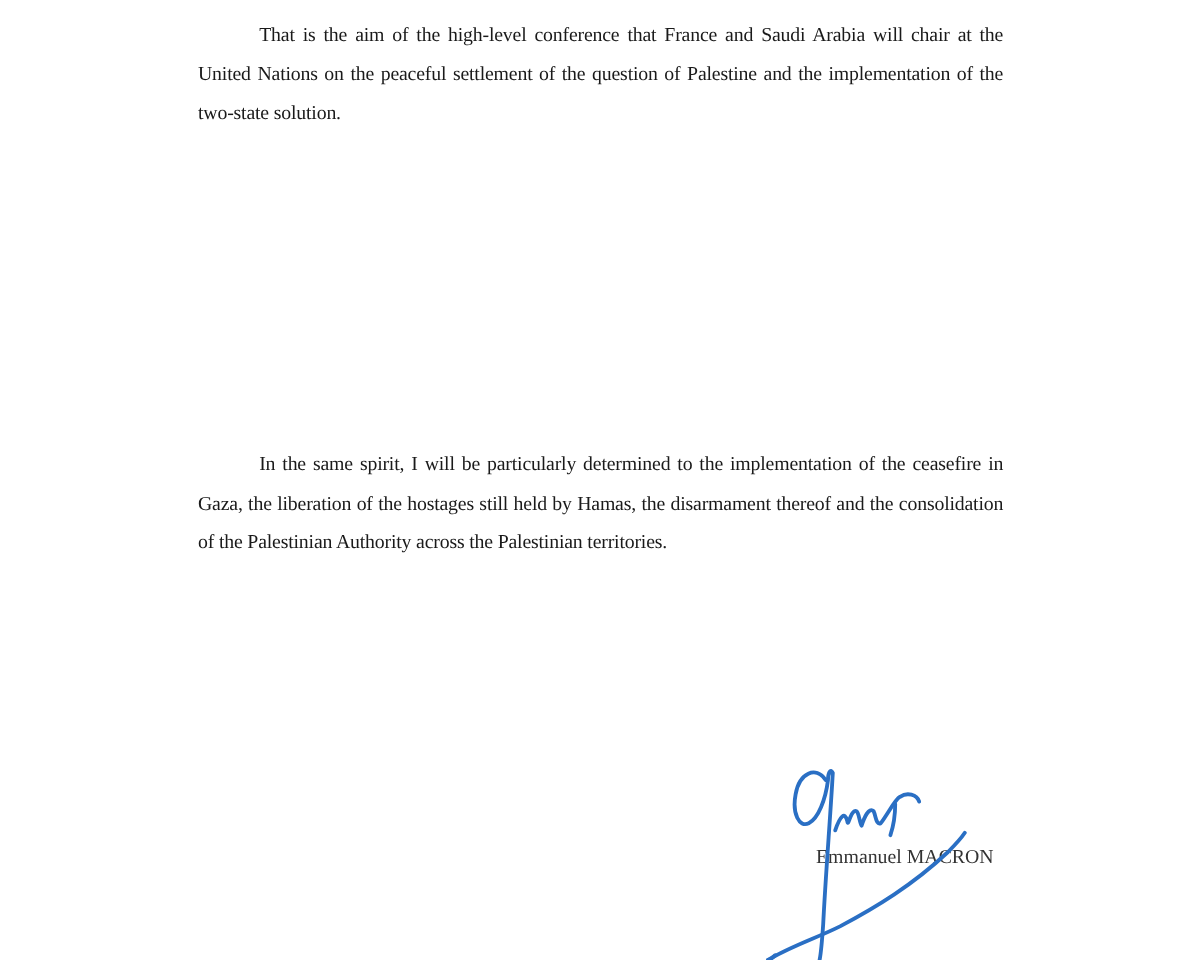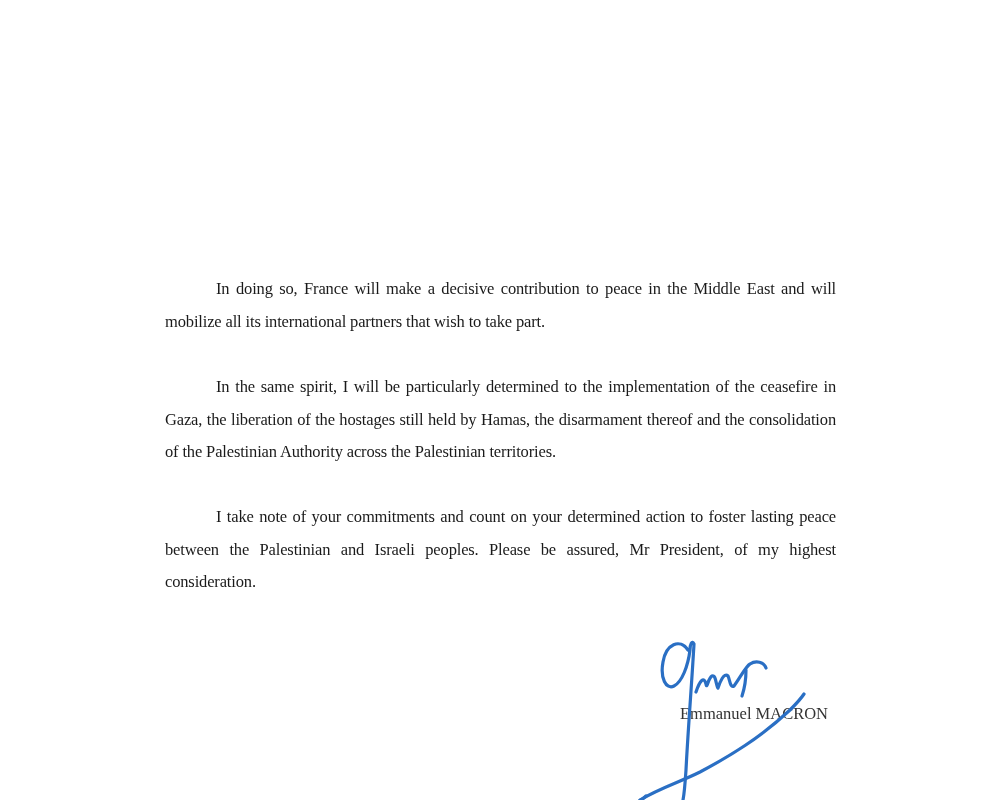--- a/index.html
+++ b/index.html
@@ -54,23 +54,22 @@
       top: 620px;
       width: 260px;
       height: 180px;
       pointer-events: none;
     }
   </style>
 </head>
 <body>
 
 <div class="page">
-  <p class="para" id="p3">In doing so, France will make a decisive contribution to peace in the Middle East and will mobilize all its international partners that wish to take part.</p>
+  <p class="para" id="p1">That is the aim of the high-level conference that France and Saudi Arabia will chair at the United Nations on the peaceful settlement of the question of Palestine and the implementation of the two-state solution.</p>
   <p class="para" id="p4">In the same spirit, I will be particularly determined to the implementation of the ceasefire in Gaza, the liberation of the hostages still held by Hamas, the disarmament thereof and the consolidation of the Palestinian Authority across the Palestinian territories.</p>
-  <p class="para" id="p5">I take note of your commitments and count on your determined action to foster lasting peace between the Palestinian and Israeli peoples. Please be assured, Mr President, of my highest consideration.</p>
 
   <div class="signature-name">Emmanuel MACRON</div>
 
   <svg class="signature" viewBox="0 0 260 180">
     <g fill="none" stroke-linecap="round" stroke-linejoin="round" stroke-width="3.2" id="sig-strokes" stroke="#2a6fc4">
 
       <path d="M88 30 C 80 18, 66 24, 63 42 C 60 58, 66 70, 74 66 C 82 62, 88 46, 90 30 C 90 24, 92 20, 94 24 C 92 60, 88 110, 86 150 C 85 165, 84 175, 83 180"></path>
 
       <path d="M96 72 C 100 60, 104 56, 106 64 C 107 70, 108 58, 112 56 C 116 54, 116 66, 118 68 C 120 62, 124 52, 128 56 C 130 60, 130 68, 134 66 C 140 58, 146 46, 150 44 C 156 40, 164 42, 166 48"></path>
 

